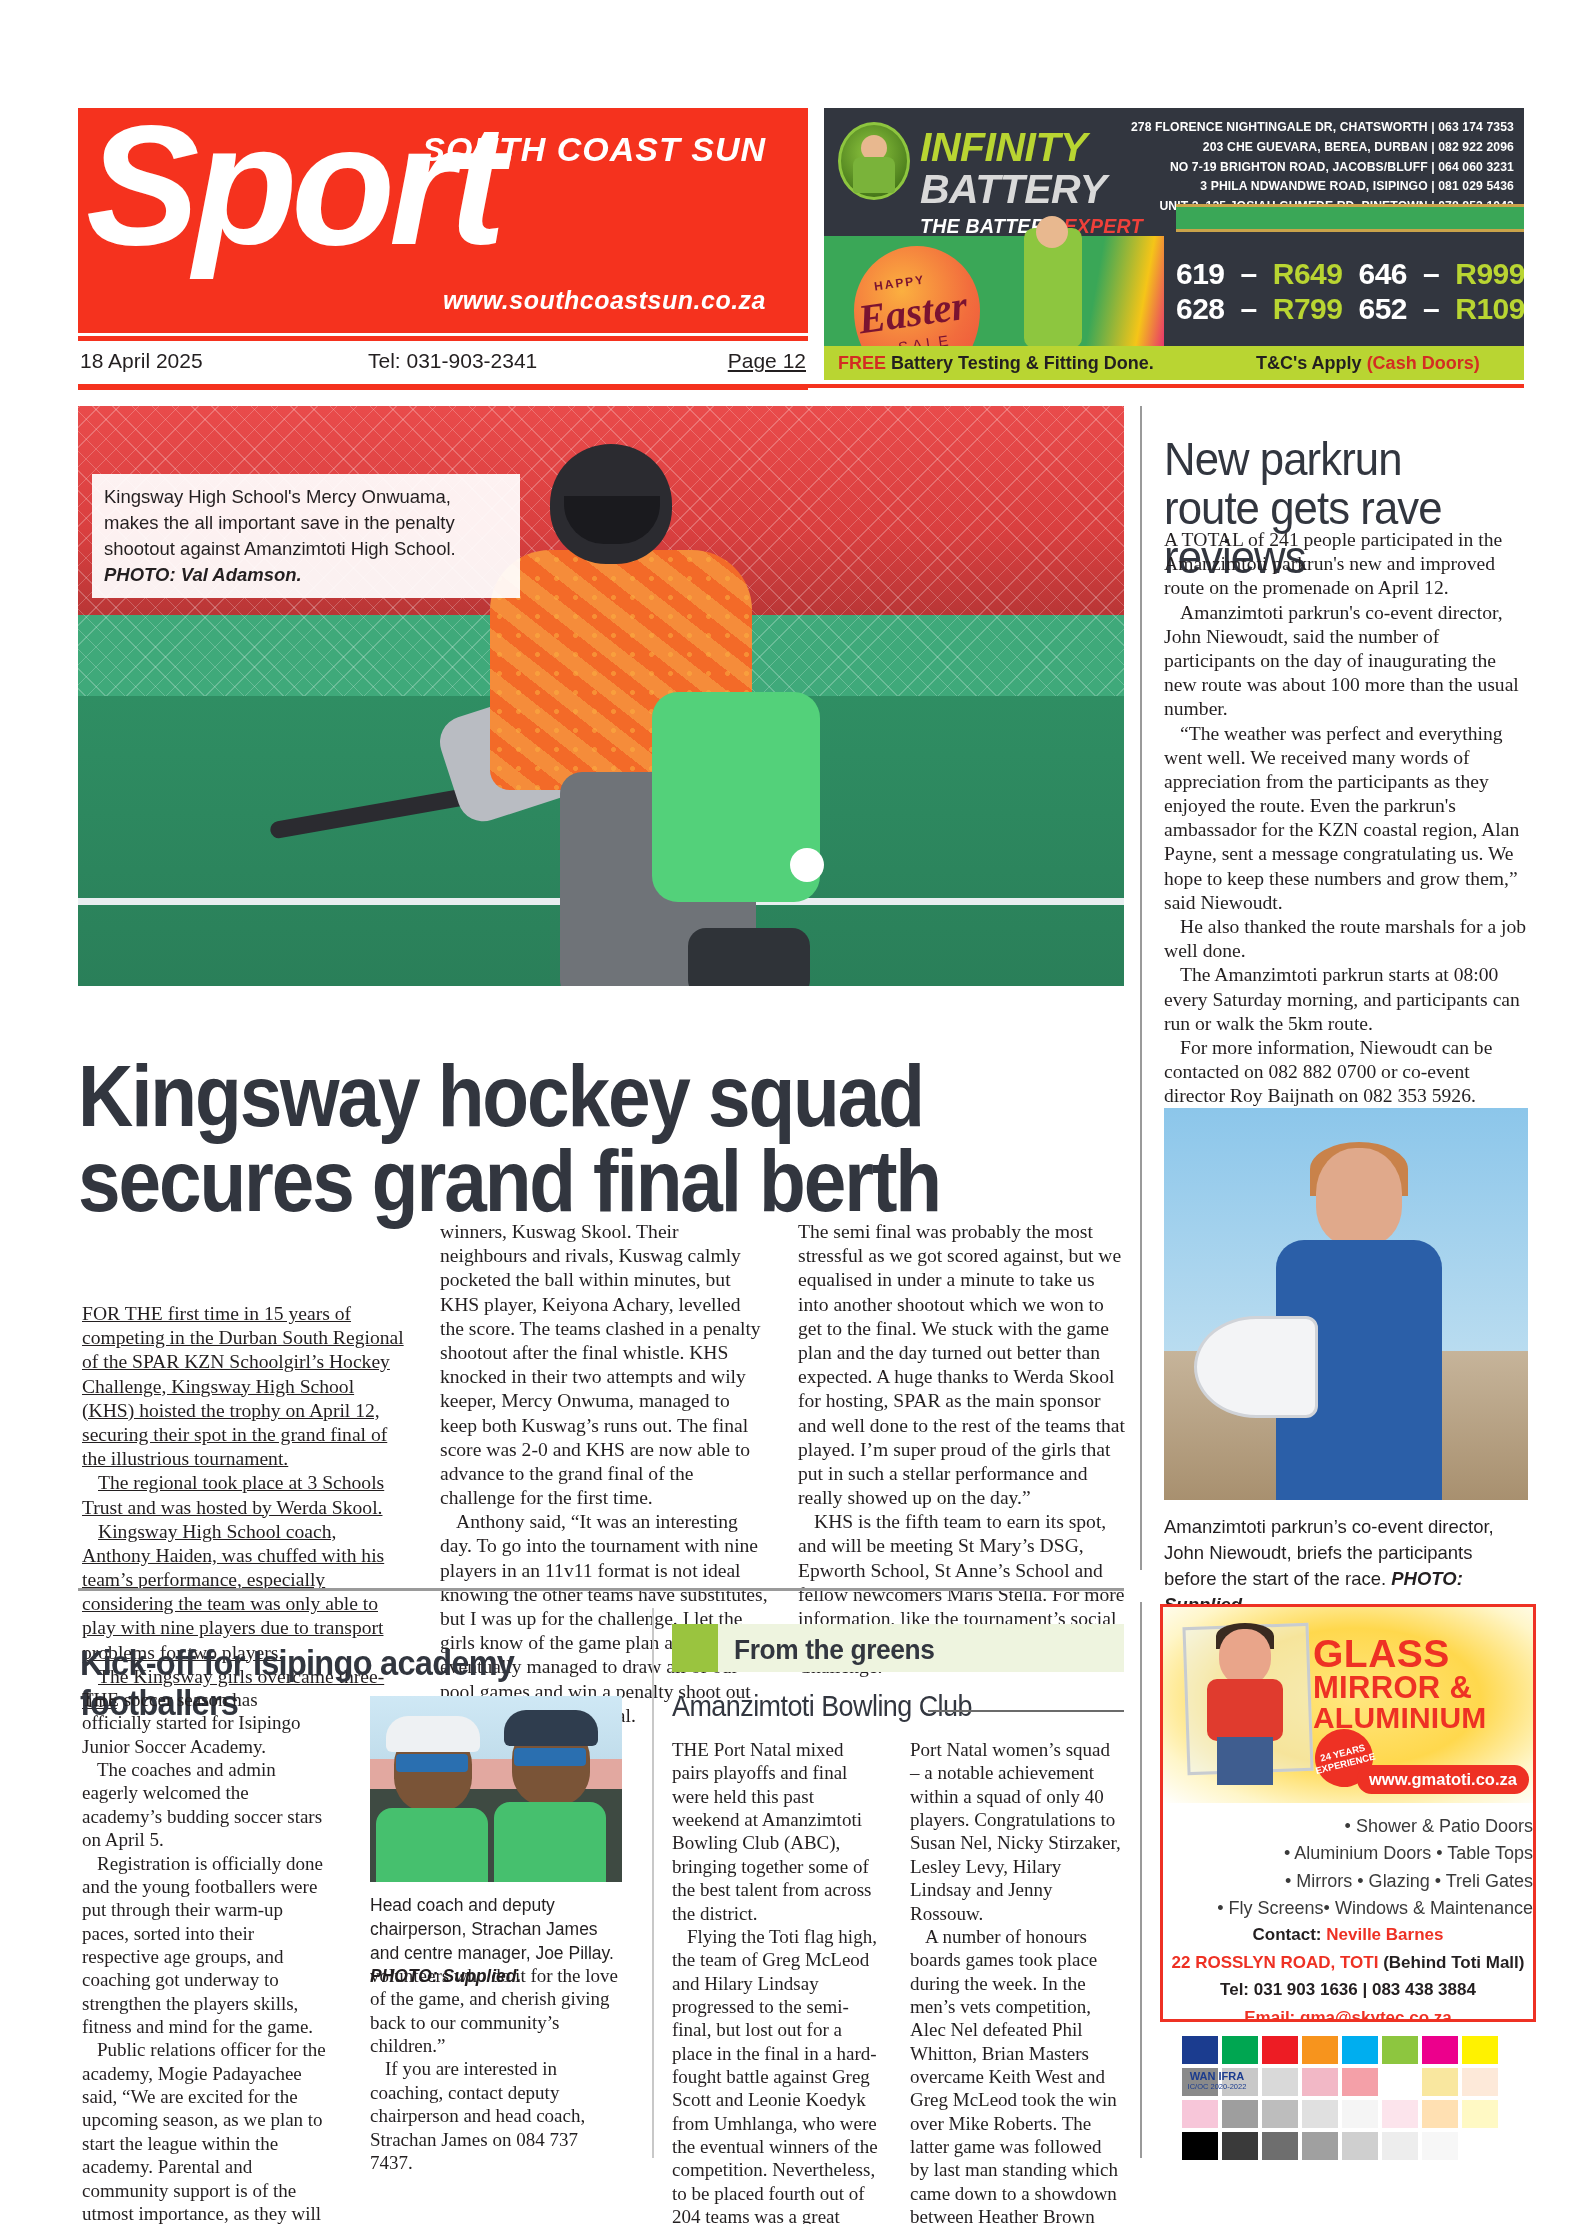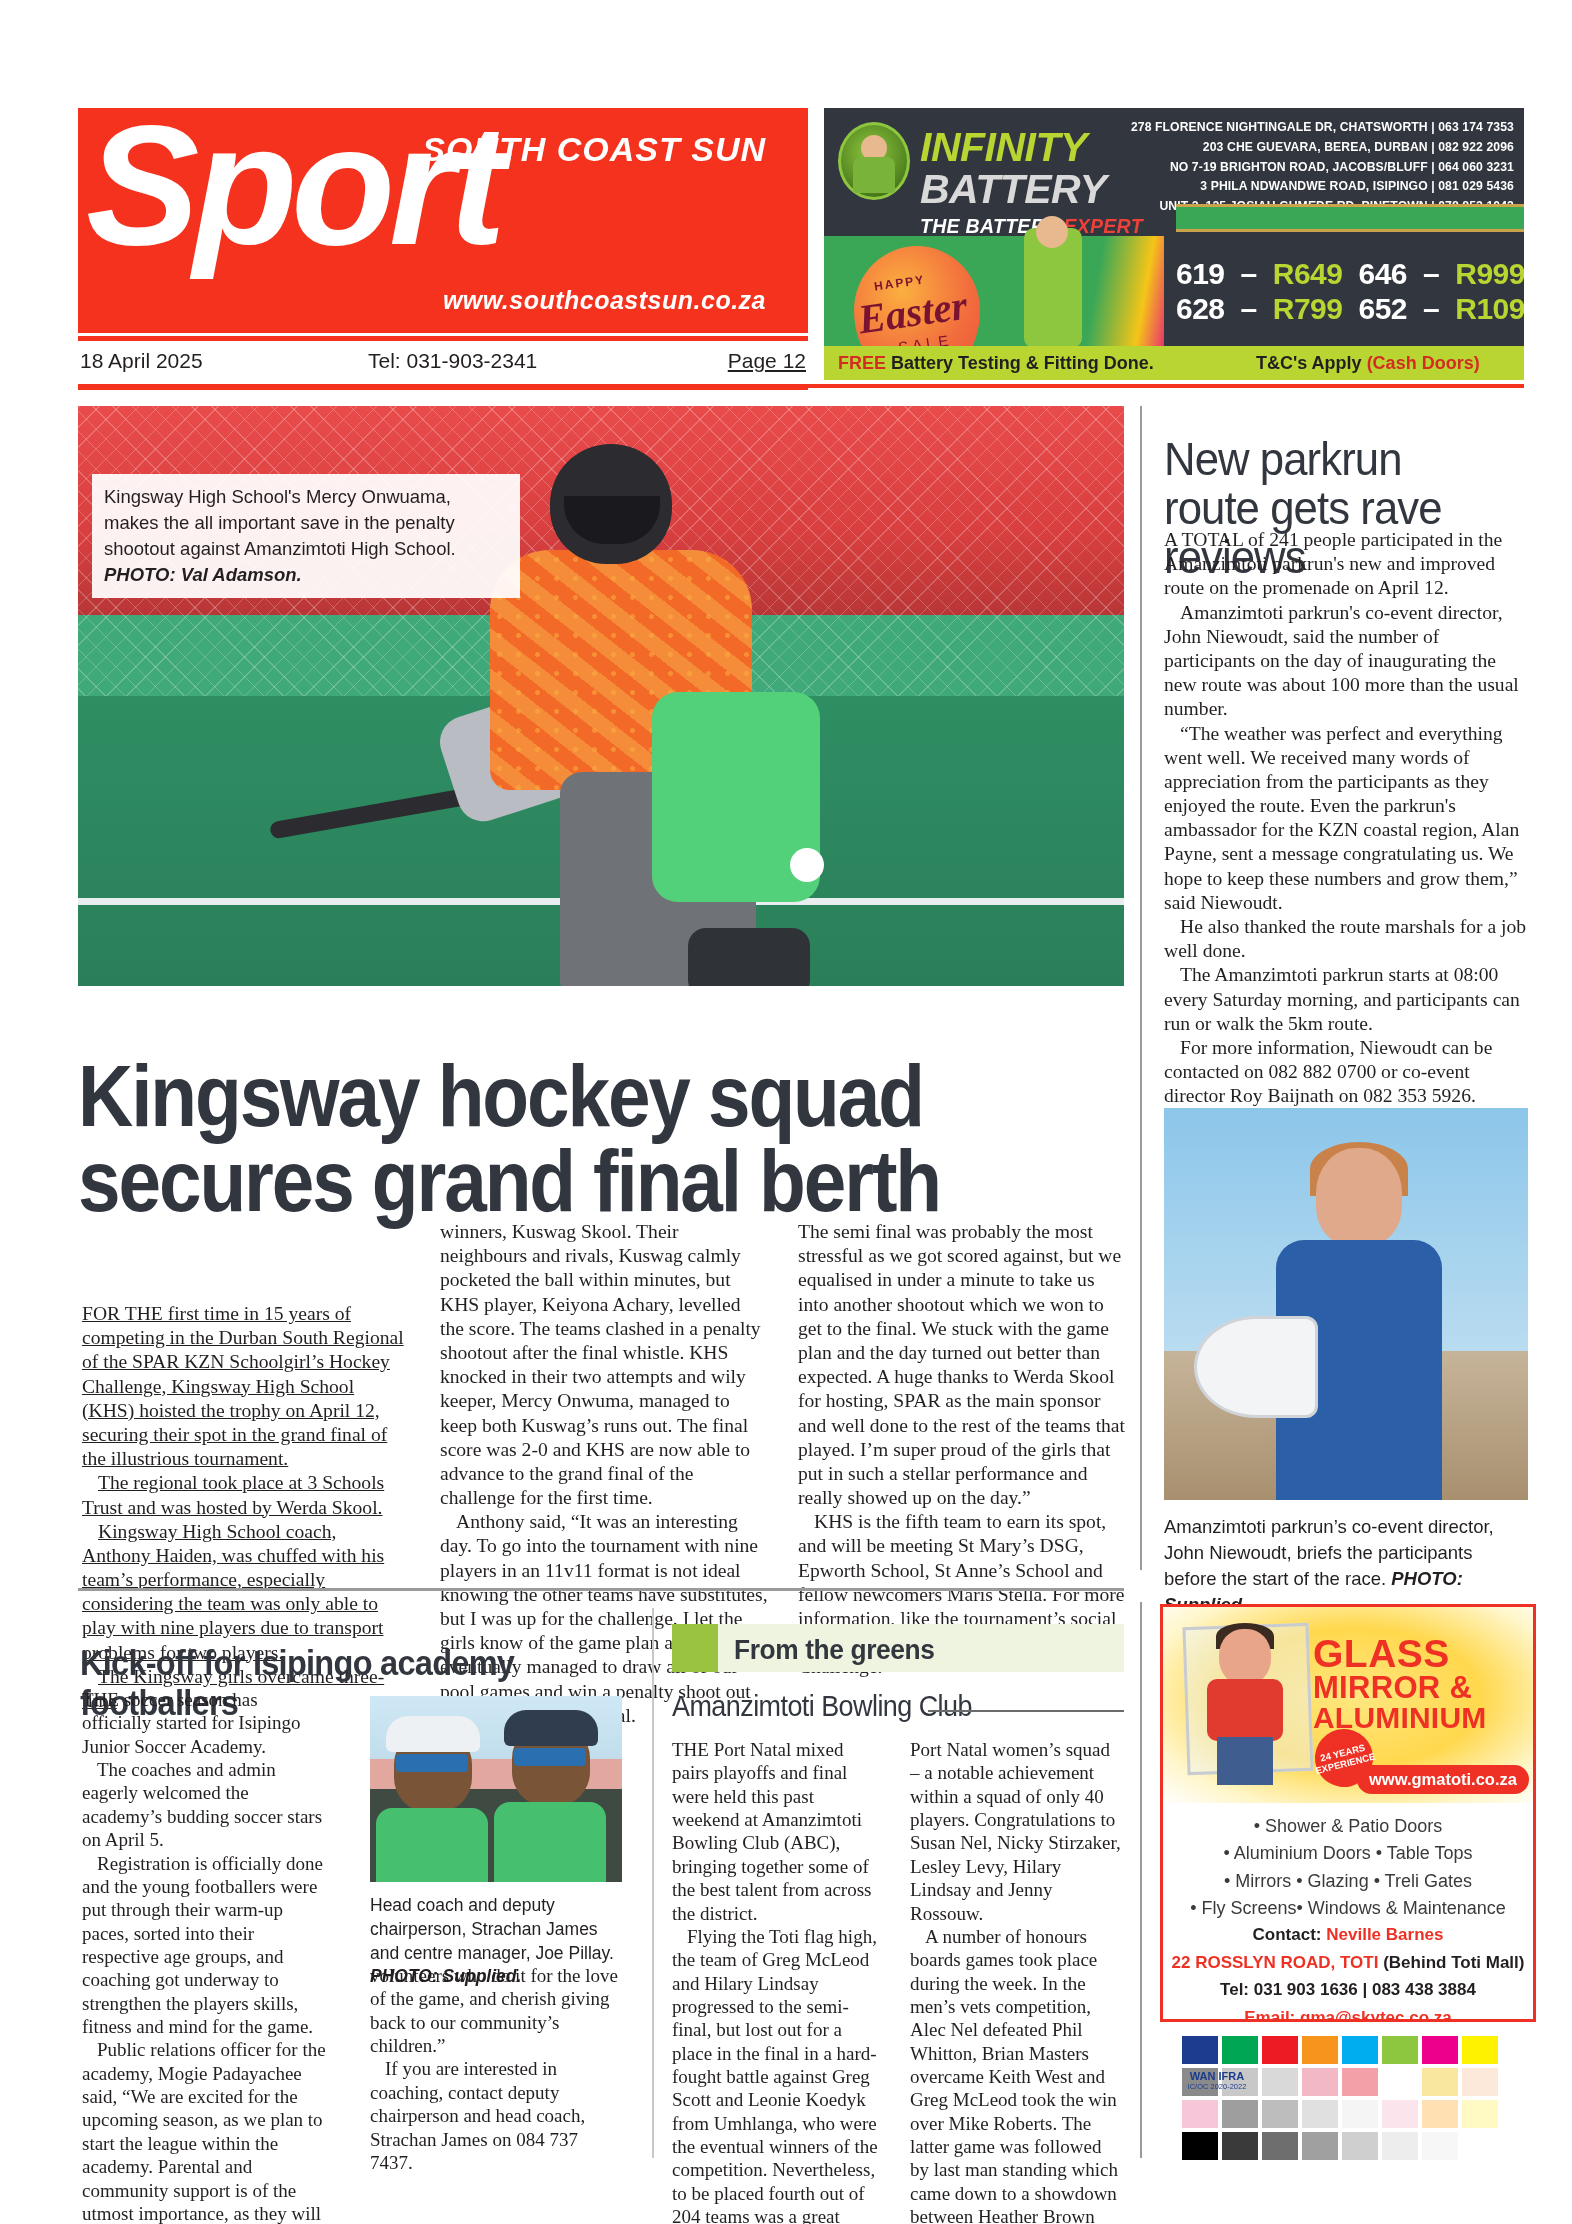--- a/index.html
+++ b/index.html
@@ -183,21 +183,21 @@
             color:#ee3124;letter-spacing:0.5px;line-height:0.96;}
   .ga-mirror{position:absolute;left:150px;top:66px;font-family:"Liberation Sans",sans-serif;font-weight:bold;font-size:31px;
              color:#ee3124;letter-spacing:0.3px;line-height:0.98;}
   .ga-alum{position:absolute;left:150px;top:96px;font-family:"Liberation Sans",sans-serif;font-weight:bold;font-size:30px;
            color:#ee3124;letter-spacing:0.2px;line-height:0.98;}
   .ga-badge{position:absolute;left:152px;top:122px;width:58px;height:58px;border-radius:50%;background:#ee3124;
             display:flex;flex-direction:column;align-items:center;justify-content:center;transform:rotate(-14deg);}
   .ga-badge span{font-family:"Liberation Sans",sans-serif;font-weight:bold;font-size:9.5px;color:#fff;line-height:1.2;}
   .ga-url{position:absolute;left:194px;top:158px;padding:5px 12px;background:#ee3124;border-radius:16px;
           font-family:"Liberation Sans",sans-serif;font-weight:bold;font-size:16.5px;color:#fff;}
-  .ga-services{position:absolute;left:0;top:206px;width:370px;text-align:center;
+  .ga-services{position:absolute;left:0;top:206px;width:370px;text-align:right;
                font-family:"Liberation Sans",sans-serif;font-size:18px;line-height:1.52;color:#3a3a3a;}
   .ga-contact{position:absolute;left:0;top:314px;width:370px;text-align:center;
               font-family:"Liberation Sans",sans-serif;font-weight:bold;font-size:17px;line-height:1.62;color:#231f20;}
   .ga-contact .red{color:#ee3124;}
   .ga-contact .blk{color:#231f20;}
 
   
   .colorbars{position:absolute;left:1170px;top:1988px;width:330px;height:128px;}
   .cb-row{display:flex;gap:4px;margin-bottom:4px;}
   .cb{width:36px;height:28px;}

